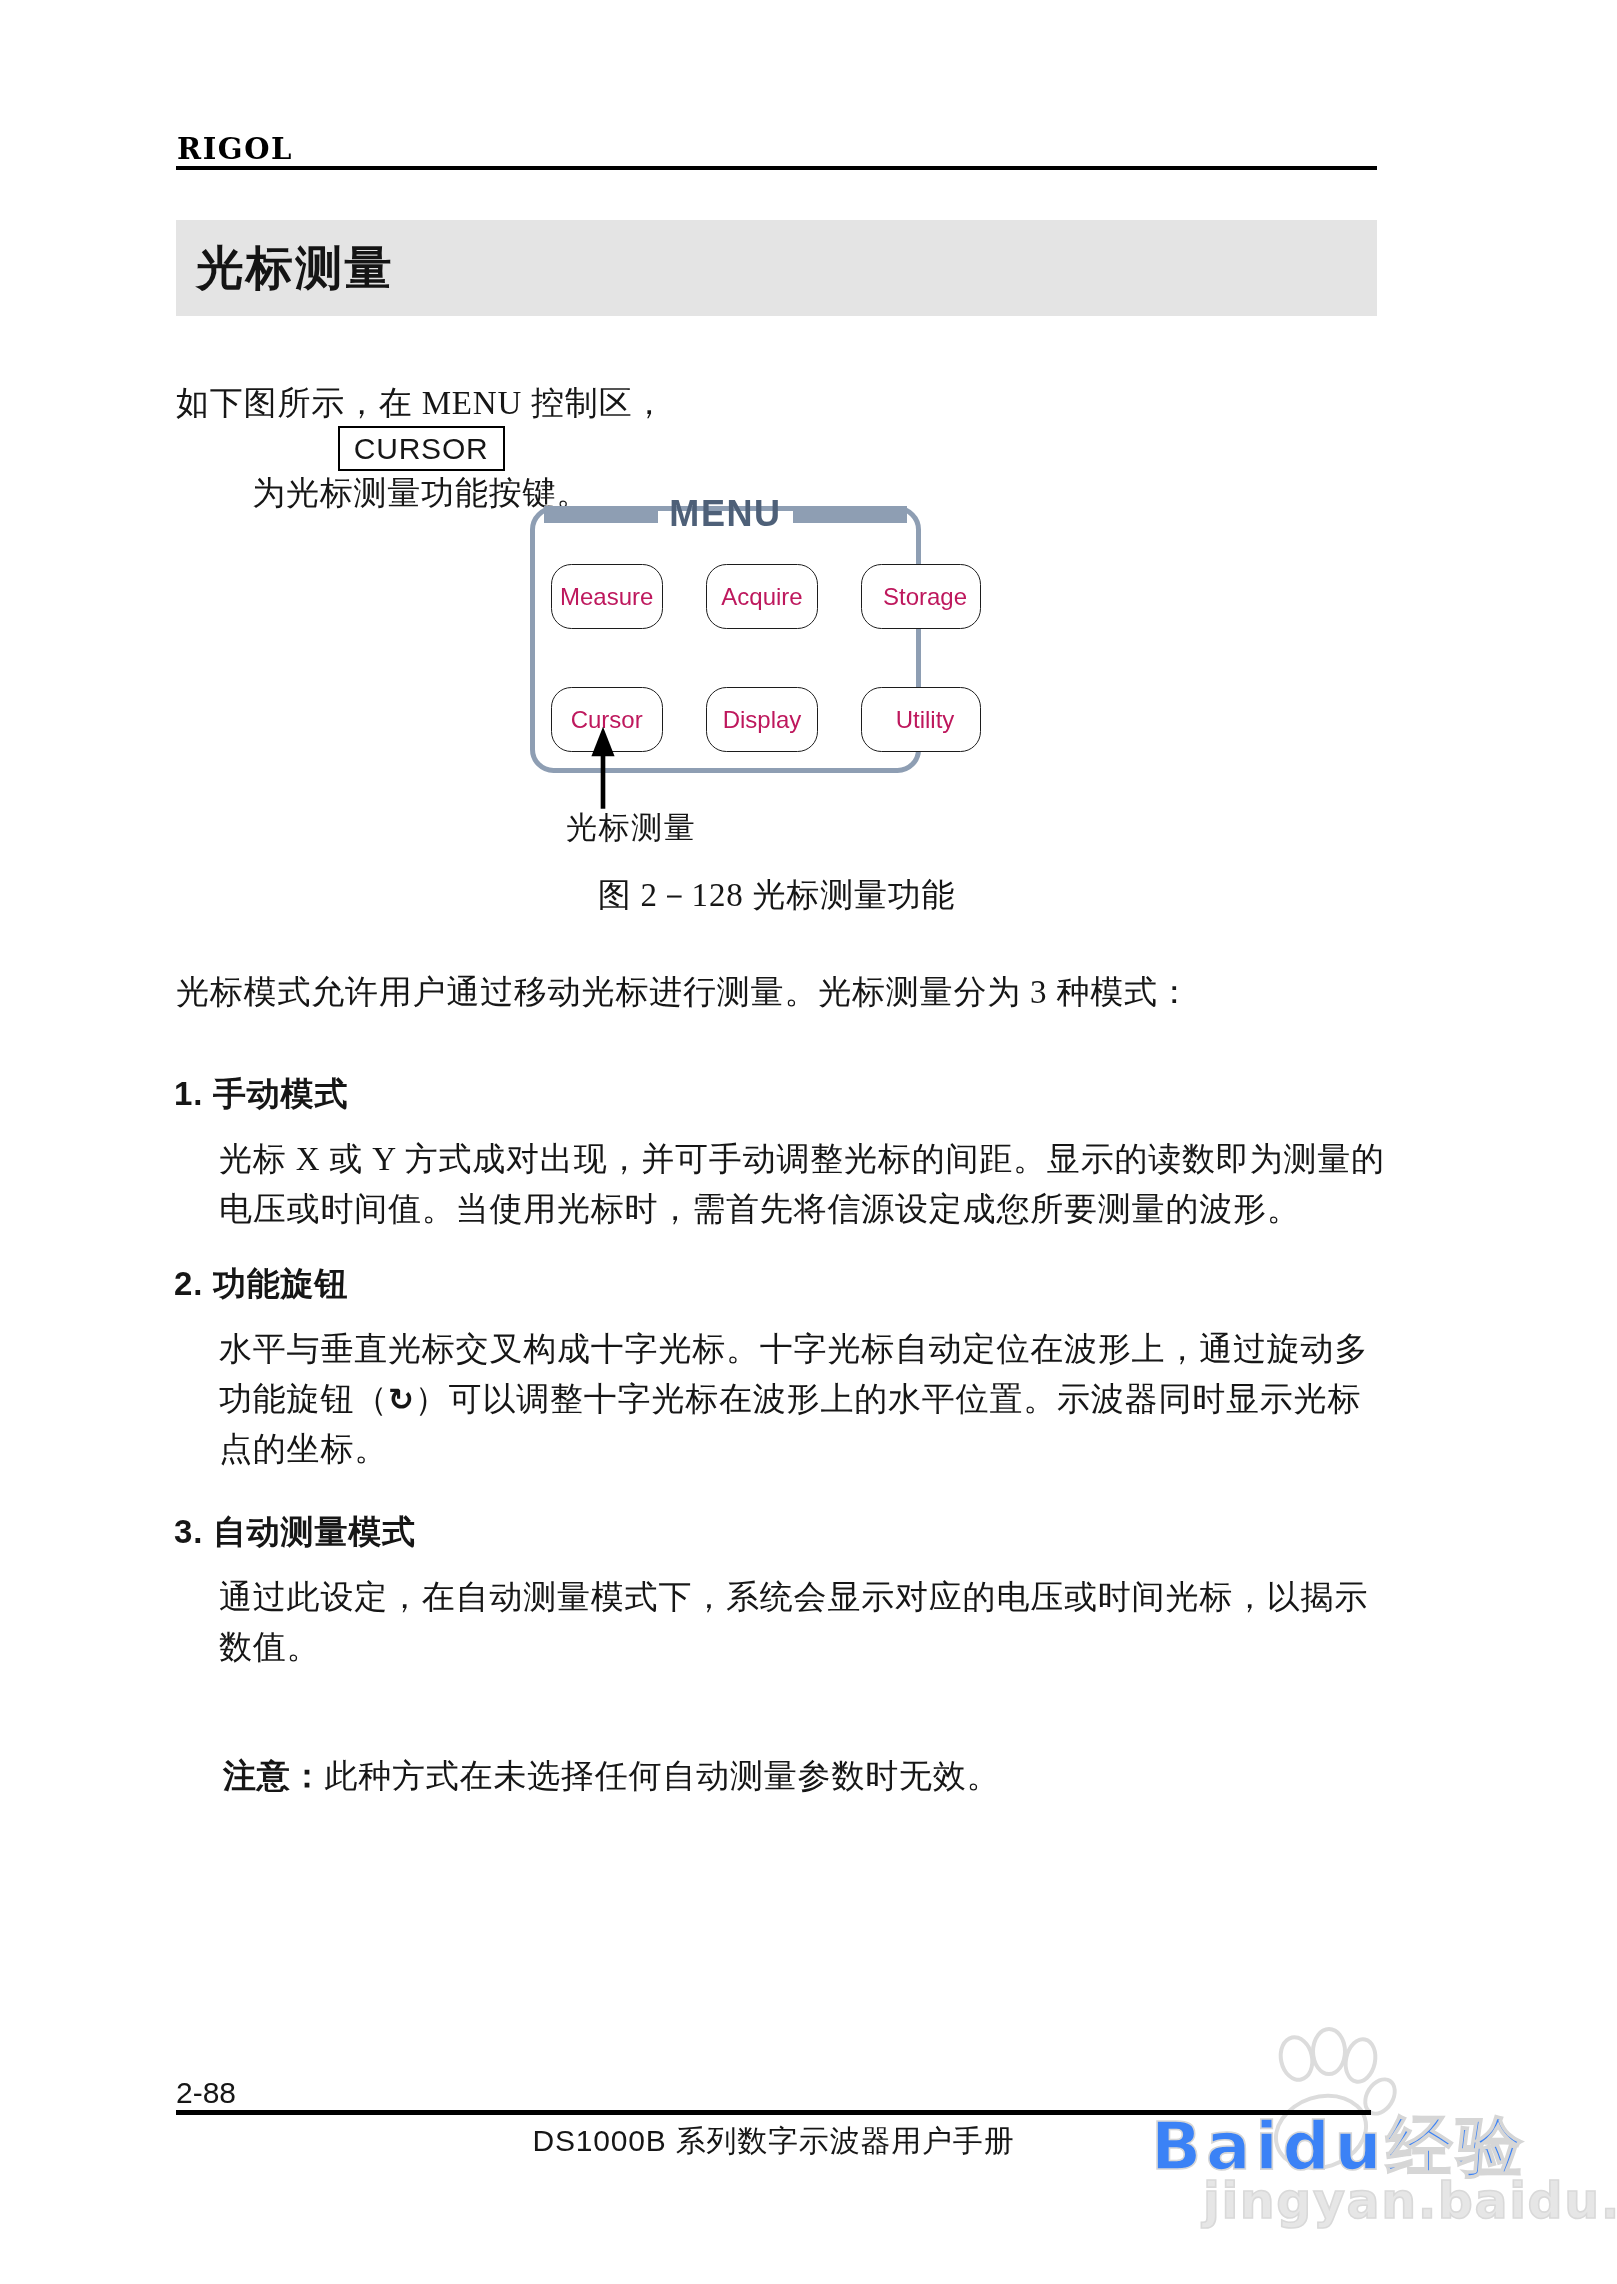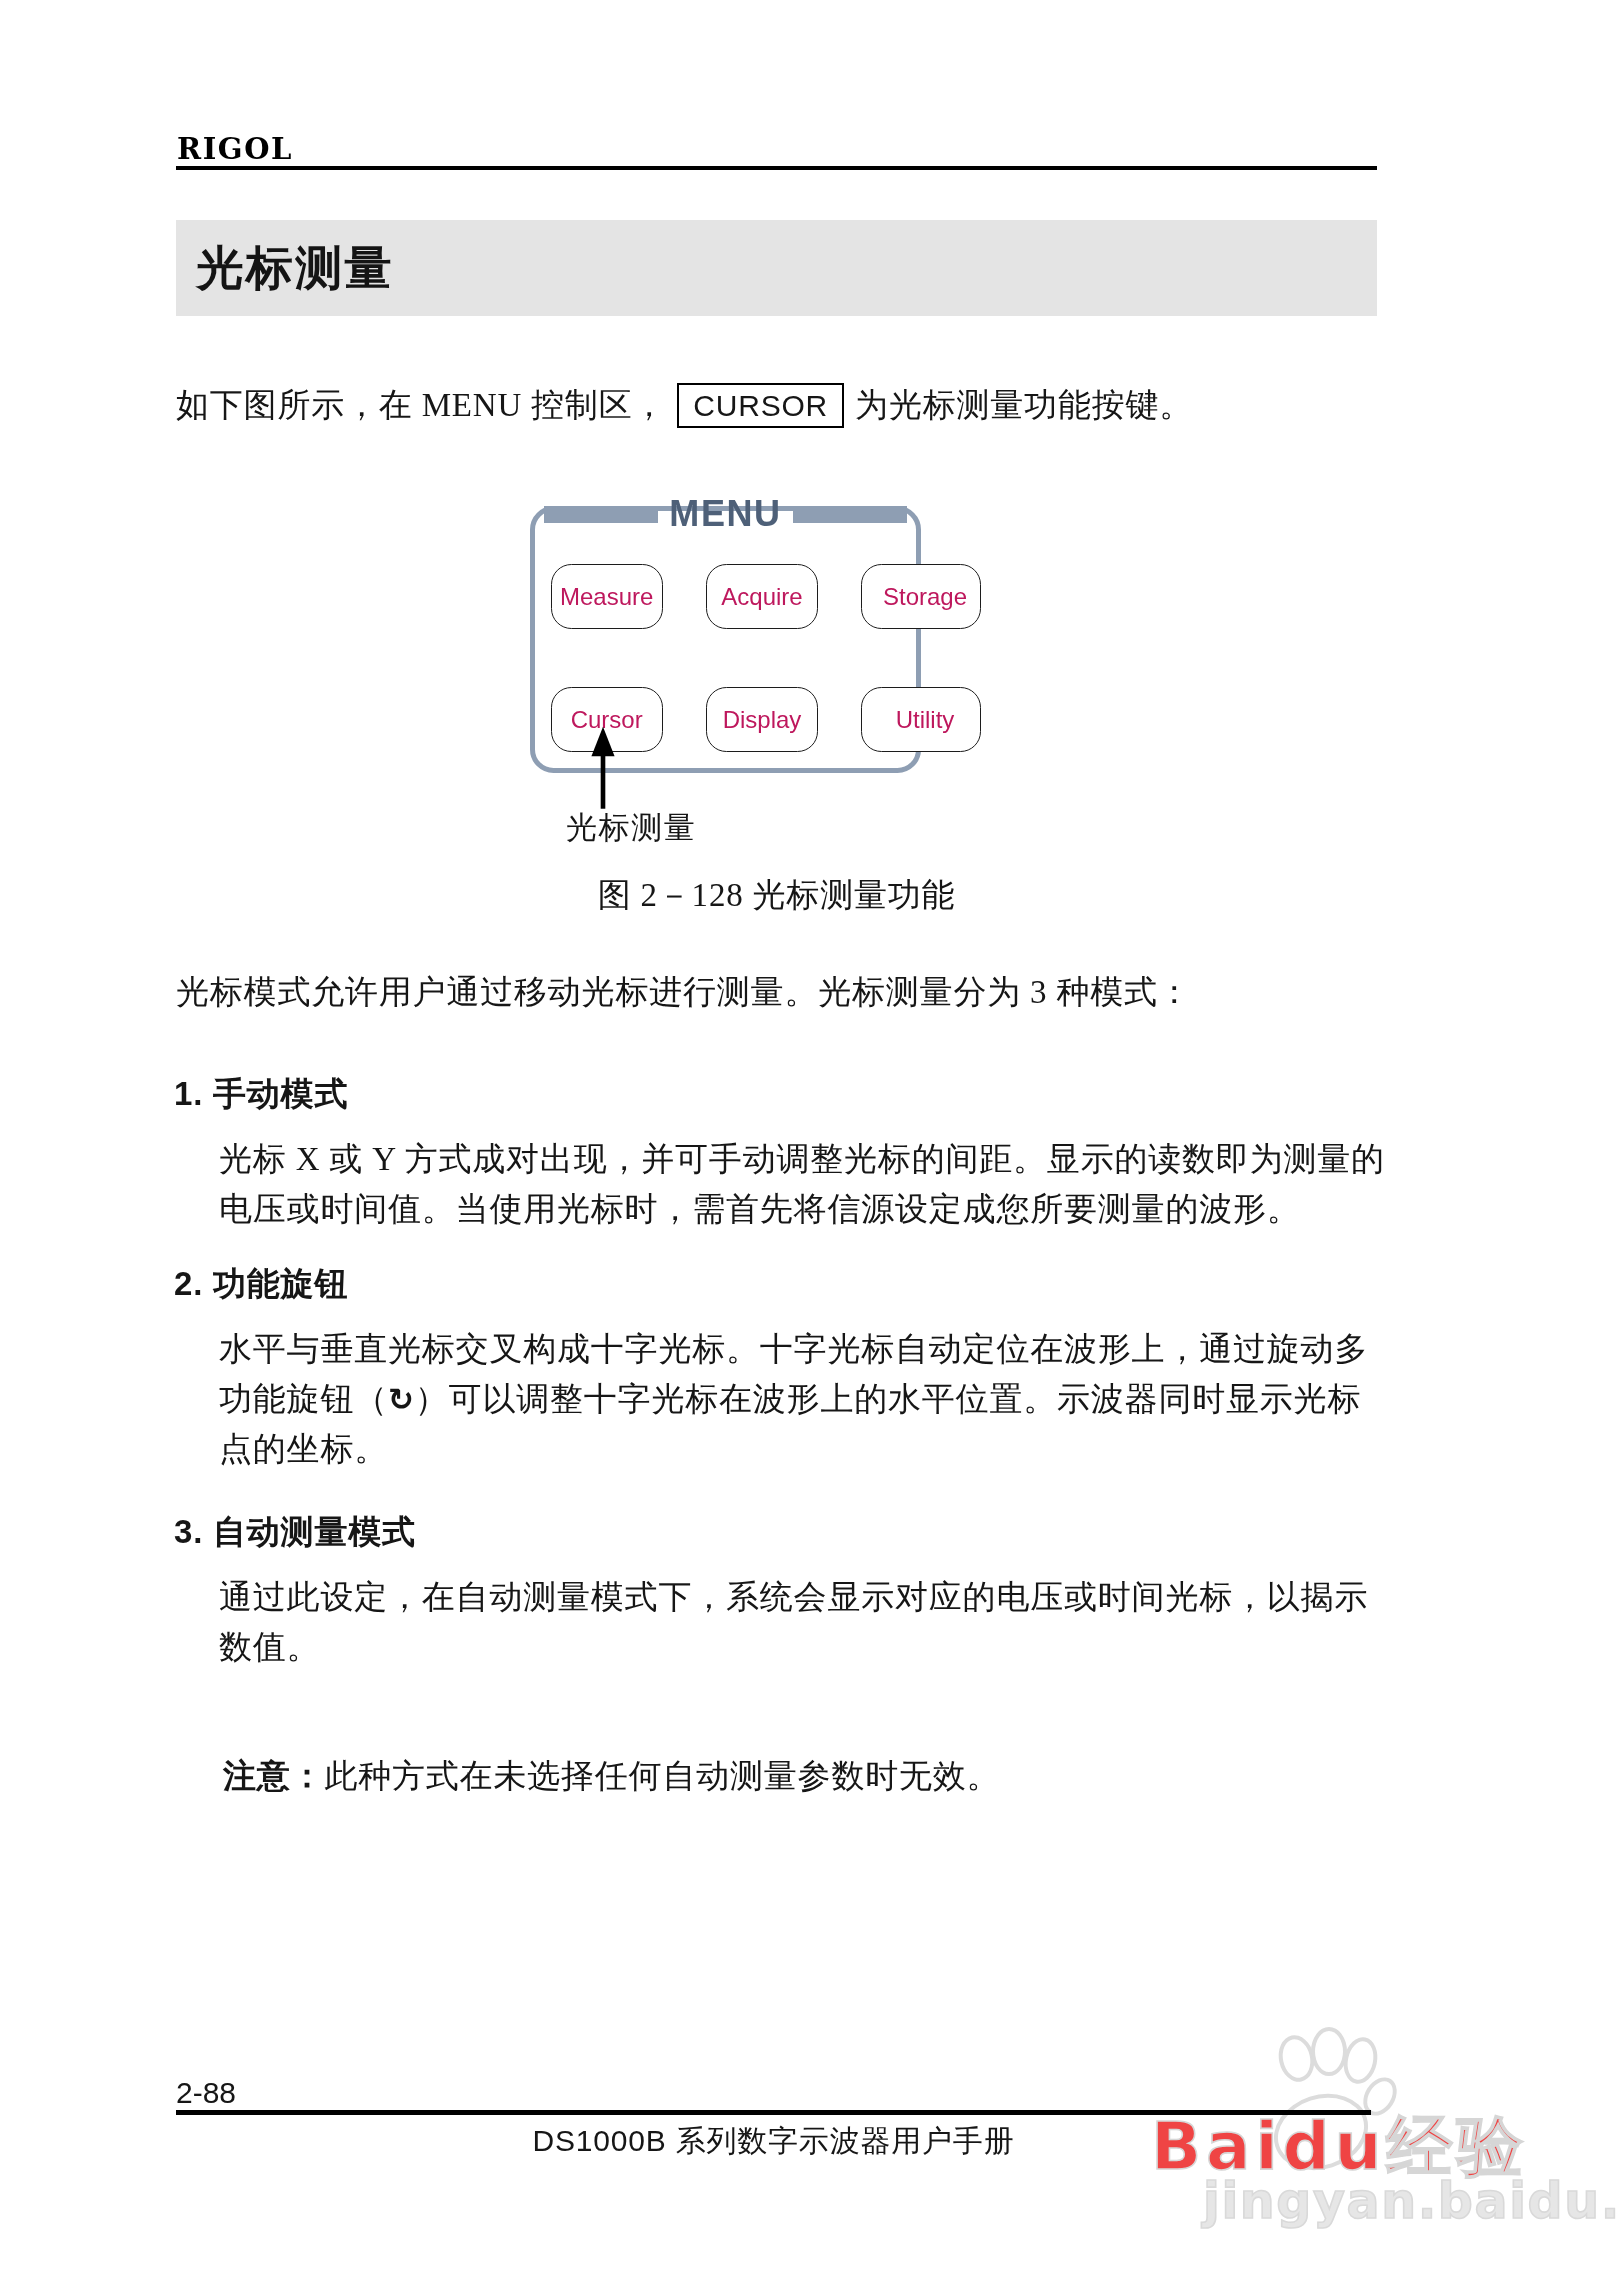--- a/index.html
+++ b/index.html
@@ -16,21 +16,21 @@
   }
   .header-rule{position:absolute;left:176px;top:166px;width:1201px;height:3.9px;background:#000;}
   .title-banner{position:absolute;left:176px;top:220px;width:1201px;height:96px;background:#e4e4e4;}
   .title-banner .t{
     font-family:"Liberation Sans","DejaVu Sans",sans-serif;font-weight:bold;
     font-size:47px;line-height:96px;padding-left:20.4px;letter-spacing:2.4px;color:#141414;
   }
   
   .intro{
     position:absolute;left:176px;top:381px;height:49px;
-    display:flex;align-items:center;font-size:33px;letter-spacing:0.8px;white-space:nowrap;
+    display:flex;align-items:center;font-size:33px;letter-spacing:0.8px;white-space:nowrap;flex-direction:column;
   }
   .cursor-key{
     display:inline-block;border:2.4px solid #000;background:#fff;
     font-family:"Liberation Sans","DejaVu Sans",sans-serif;font-size:30px;
     line-height:41px;padding:0 14px;margin:0 11px;letter-spacing:0.8px;
   }
   
   .menu-panel{
     position:absolute;left:530px;top:506px;width:391px;height:267px;
     border:5.5px solid #8e9eb3;border-radius:23.5px;box-sizing:border-box;background:#fff;
@@ -72,21 +72,21 @@
   .footer-copy{position:absolute;left:176px;top:2076px;width:1195px;text-align:right;
     font-family:"Liberation Sans","DejaVu Sans",sans-serif;font-size:30px;z-index:3;}
   .footer-rule{position:absolute;left:176px;top:2110px;width:1195px;height:4.7px;background:#000;z-index:3;}
   .footer-title{position:absolute;left:176px;top:2121px;width:1195px;text-align:center;
     font-family:"Liberation Sans","DejaVu Sans",sans-serif;font-size:30px;letter-spacing:0.8px;z-index:3;}
   
   .watermark{position:absolute;left:0;top:0;width:1618px;height:2284px;z-index:1;pointer-events:none;}
   .wm-text{
     position:absolute;left:1151px;top:2102px;
     font-family:"DejaVu Sans","Liberation Sans",sans-serif;font-weight:bold;
-    font-size:66px;letter-spacing:4.7px;color:#ef4444;-webkit-text-stroke:1.6px #d6d6d6;white-space:nowrap;
+    font-size:66px;letter-spacing:4.7px;color:#3b82f6;-webkit-text-stroke:1.6px #d6d6d6;white-space:nowrap;
   }
   .wm-url{
     position:absolute;left:1203px;top:2173px;
     font-family:"DejaVu Sans","Liberation Sans",sans-serif;font-weight:bold;
     font-size:49px;letter-spacing:1.6px;color:#e6e6e6;-webkit-text-stroke:1.6px #d9d9d9;white-space:nowrap;
   }
   .paw{position:absolute;}
   .paw .pp{position:absolute;border:4.7px solid #dcdcdc;border-radius:50%;background:transparent;}
   .paw .pad{left:0;top:30px;width:88px;height:66px;transform:rotate(-18deg);}
   .paw .t1{left:6.3px;top:-30px;width:27px;height:39px;transform:rotate(-12deg);}

